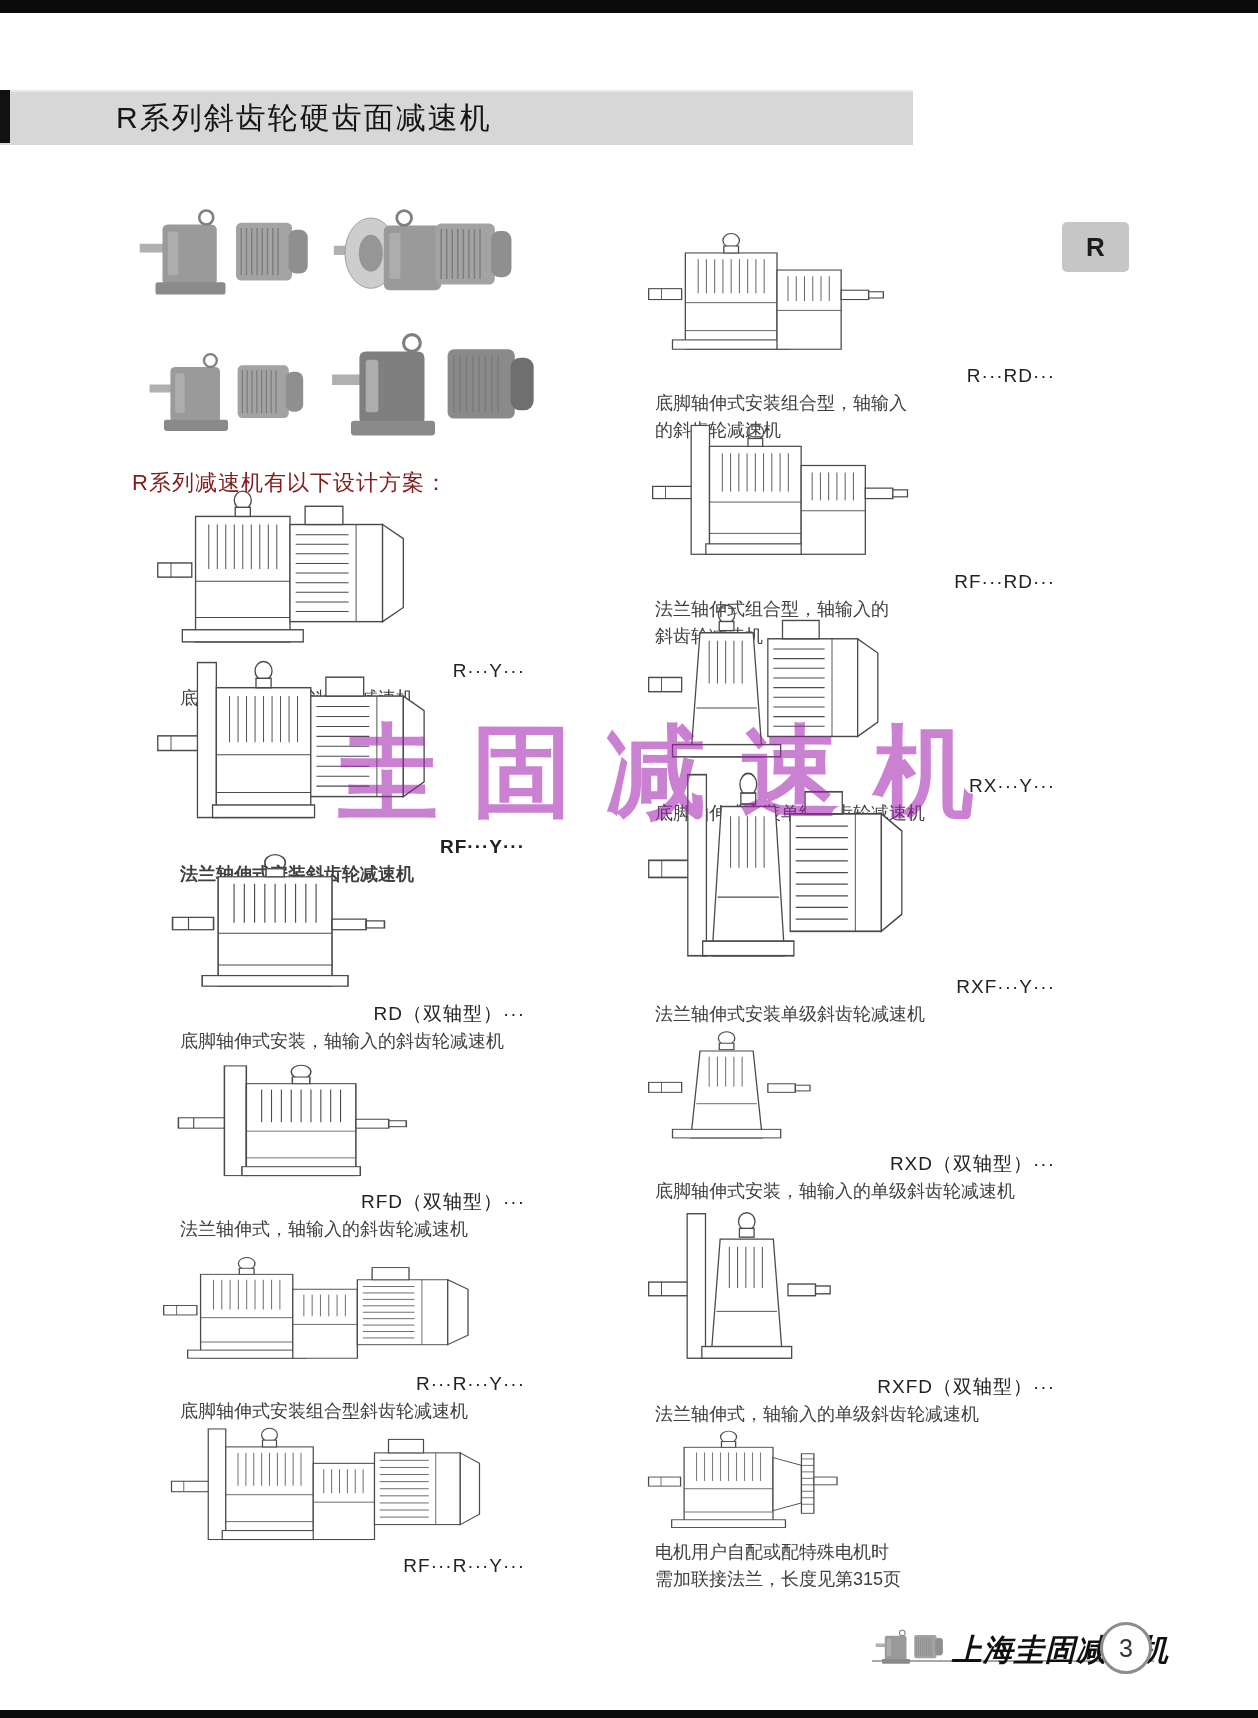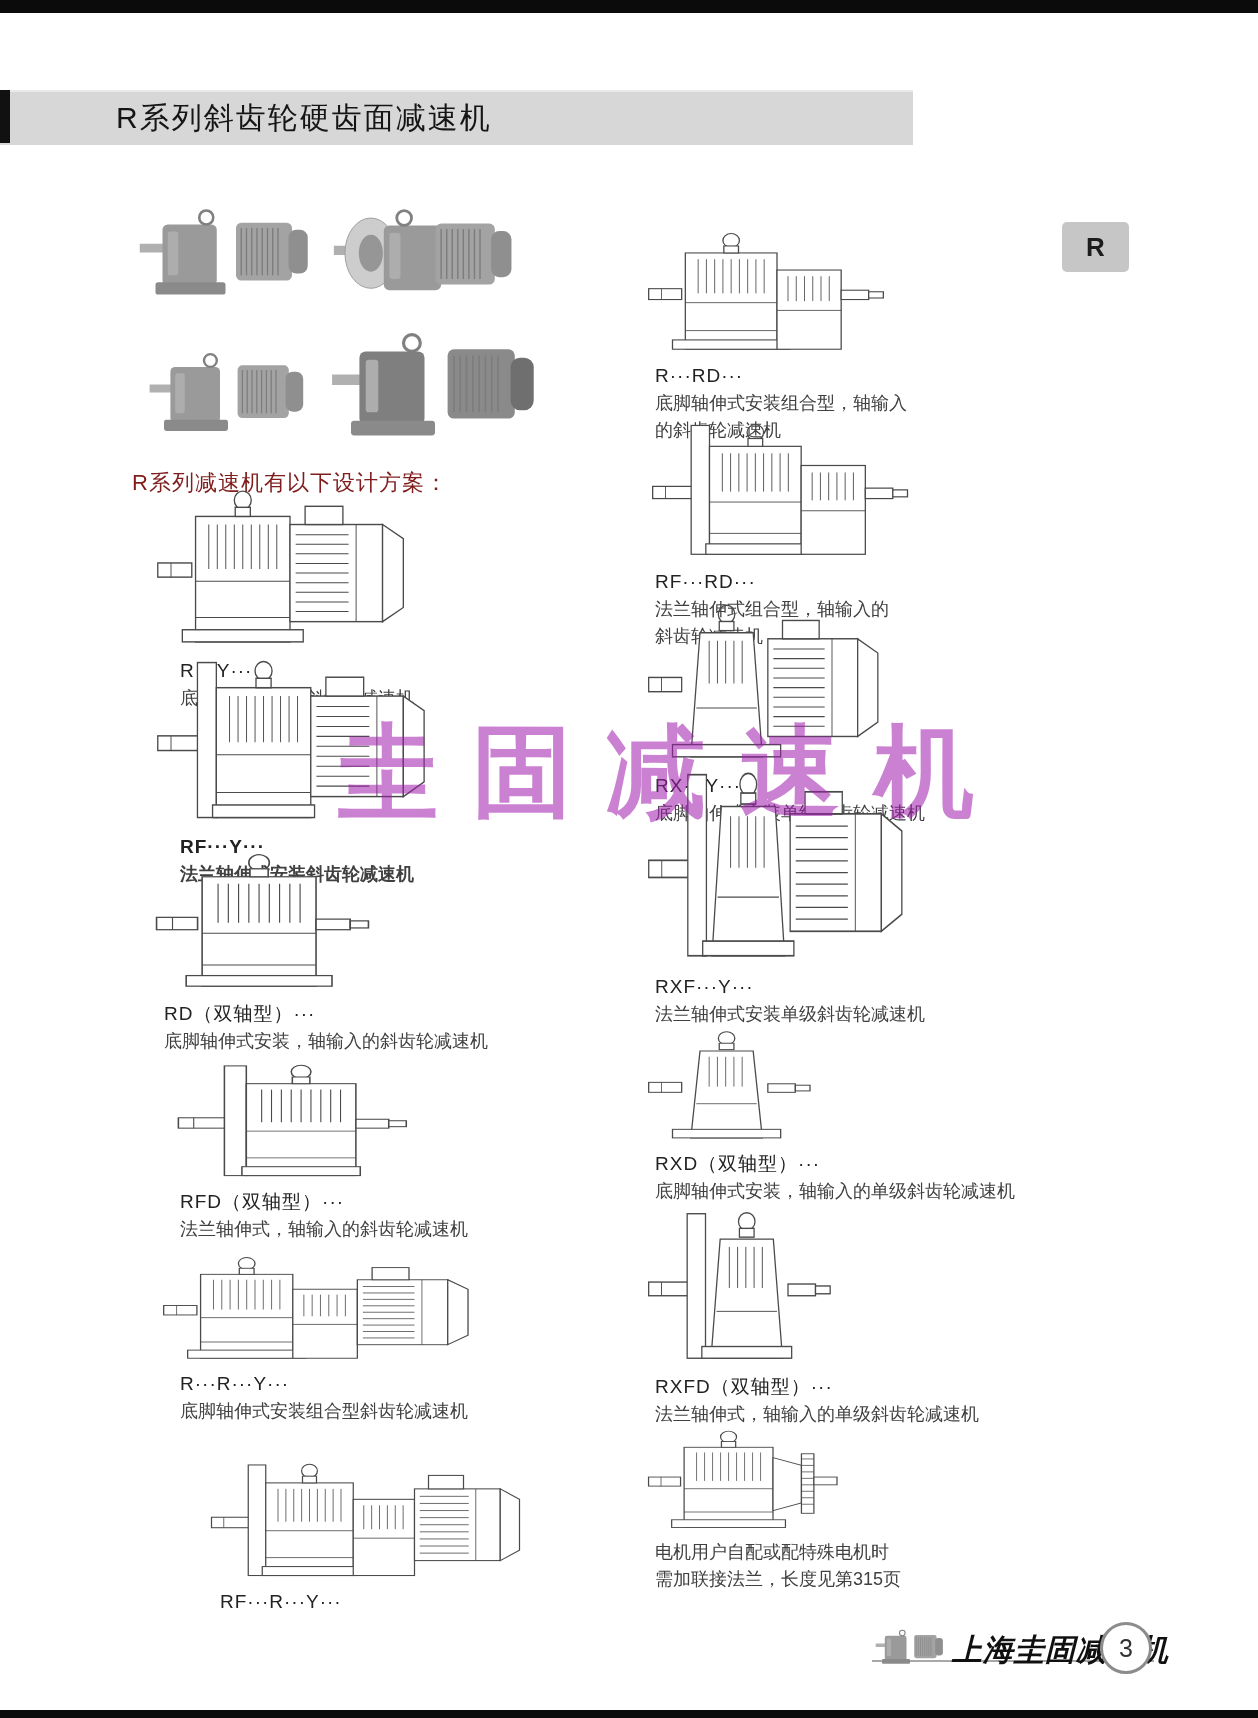--- a/index.html
+++ b/index.html
@@ -13,21 +13,21 @@
   .bottom-bar{left:0;bottom:0;width:1258px;height:8px;background:#0b0b0b;}
   .header-band{left:0;top:90px;width:913px;height:53px;background:#d7d7d7;border-top:2px solid #e9e9e9;}
   .header-edge{left:0;top:90px;width:10px;height:53px;background:#111;}
   .header-title{left:116px;top:98px;font-size:30px;font-weight:normal;color:#151515;letter-spacing:2px;}
   .side-tab{left:1062px;top:222px;width:67px;height:50px;background:#c6c6c6;border-radius:5px;
     display:flex;align-items:center;justify-content:center;font-size:26px;font-weight:bold;color:#1c1c1c;}
   .intro-text{left:132px;top:468px;font-size:22px;font-weight:500;color:#7f1d1d;letter-spacing:1px;}
   .figure{position:absolute;}
   .figure svg{display:block;}
   .cap{margin-top:5px;}
-  .cap .model{font-size:19px;color:#222;letter-spacing:1px;line-height:1.45;}
+  .cap .model{font-size:19px;color:#222;letter-spacing:1px;line-height:1.45;text-align:right;}
   .cap .desc{font-size:18px;color:#404040;line-height:1.5;}
   .watermark{left:338px;top:706px;font-size:100px;font-weight:bold;letter-spacing:34px;
     font-family:"DejaVu Serif","Liberation Serif",serif;color:#a21caf;opacity:.55;
     white-space:nowrap;z-index:6;pointer-events:none;}
   .footer-line{left:872px;top:1660px;width:282px;height:2px;background:#a8a8a8;z-index:1;}
   .footer-logo{left:874px;top:1626px;z-index:2;}
   .footer-brand{left:952px;top:1630px;font-size:30px;font-weight:bold;font-style:italic;
     font-family:"Liberation Serif","DejaVu Serif",serif;color:#101010;z-index:2;letter-spacing:1px;}
   .page-circle{left:1100px;top:1622px;width:46px;height:46px;border:3px solid #8c8c8c;border-radius:50%;
     background:#fff;display:flex;align-items:center;justify-content:center;
@@ -191,21 +191,21 @@
       <line x1="236" y1="44" x2="236" y2="140" stroke="#4a4a4a" stroke-width="1"></line>
       <rect x="182" y="26" width="40" height="18" fill="#fff" stroke="#4a4a4a" stroke-width="1.4"></rect>
       <polygon points="264,44 286,58 286,126 264,140" fill="#fff" stroke="#4a4a4a" stroke-width="1.4"></polygon>
     </svg>
   <div class="cap">
     <div class="model">RF···Y···</div>
     <div class="desc">法兰轴伸式安装斜齿轮减速机</div>
   </div>
 </div>
 
-<div class="figure" style="left:164px;top:845px;width:345px;">
+<div class="figure" style="left:180px;top:845px;width:345px;">
   <svg class="tdraw" style="width:262px;height:150px;margin-left:-12px;" viewBox="0 0 230 170" preserveAspectRatio="none">
       <rect x="4" y="82" width="36" height="14" fill="#fff" stroke="#4a4a4a" stroke-width="1.4"></rect>
       <line x1="18" y1="82" x2="18" y2="96" stroke="#4a4a4a" stroke-width="1"></line>
       <rect x="44" y="36" width="100" height="124" fill="#fff" stroke="#4a4a4a" stroke-width="1.4"></rect>
       <line x1="58" y1="44" x2="58" y2="88" stroke="#4a4a4a" stroke-width="1"></line>
       <line x1="67" y1="44" x2="67" y2="88" stroke="#4a4a4a" stroke-width="1"></line>
       <line x1="76" y1="44" x2="76" y2="88" stroke="#4a4a4a" stroke-width="1"></line>
       <line x1="85" y1="44" x2="85" y2="88" stroke="#4a4a4a" stroke-width="1"></line>
       <line x1="94" y1="44" x2="94" y2="88" stroke="#4a4a4a" stroke-width="1"></line>
       <line x1="103" y1="44" x2="103" y2="88" stroke="#4a4a4a" stroke-width="1"></line>
@@ -295,21 +295,21 @@
       <line x1="284" y1="44" x2="284" y2="140" stroke="#4a4a4a" stroke-width="1"></line>
       <rect x="230" y="26" width="40" height="18" fill="#fff" stroke="#4a4a4a" stroke-width="1.4"></rect>
       <polygon points="312,44 334,58 334,126 312,140" fill="#fff" stroke="#4a4a4a" stroke-width="1.4"></polygon>
     </svg>
   <div class="cap">
     <div class="model">R···R···Y···</div>
     <div class="desc">底脚轴伸式安装组合型斜齿轮减速机</div>
   </div>
 </div>
 
-<div class="figure" style="left:180px;top:1456px;width:345px;margin-left:40px;">
+<div class="figure" style="left:180px;top:1420px;width:345px;">
   <svg class="tdraw" style="width:315px;height:127px;margin-left:-12px;" viewBox="0 0 360 170" preserveAspectRatio="none">
       <rect x="4" y="82" width="58" height="14" fill="#fff" stroke="#4a4a4a" stroke-width="1.4"></rect>
       <line x1="18" y1="82" x2="18" y2="96" stroke="#4a4a4a" stroke-width="1"></line>
       <rect x="46" y="12" width="20" height="148" fill="#fff" stroke="#4a4a4a" stroke-width="1.4"></rect>
       <rect x="66" y="36" width="100" height="124" fill="#fff" stroke="#4a4a4a" stroke-width="1.4"></rect>
       <line x1="80" y1="44" x2="80" y2="88" stroke="#4a4a4a" stroke-width="1"></line>
       <line x1="89" y1="44" x2="89" y2="88" stroke="#4a4a4a" stroke-width="1"></line>
       <line x1="98" y1="44" x2="98" y2="88" stroke="#4a4a4a" stroke-width="1"></line>
       <line x1="107" y1="44" x2="107" y2="88" stroke="#4a4a4a" stroke-width="1"></line>
       <line x1="116" y1="44" x2="116" y2="88" stroke="#4a4a4a" stroke-width="1"></line>

